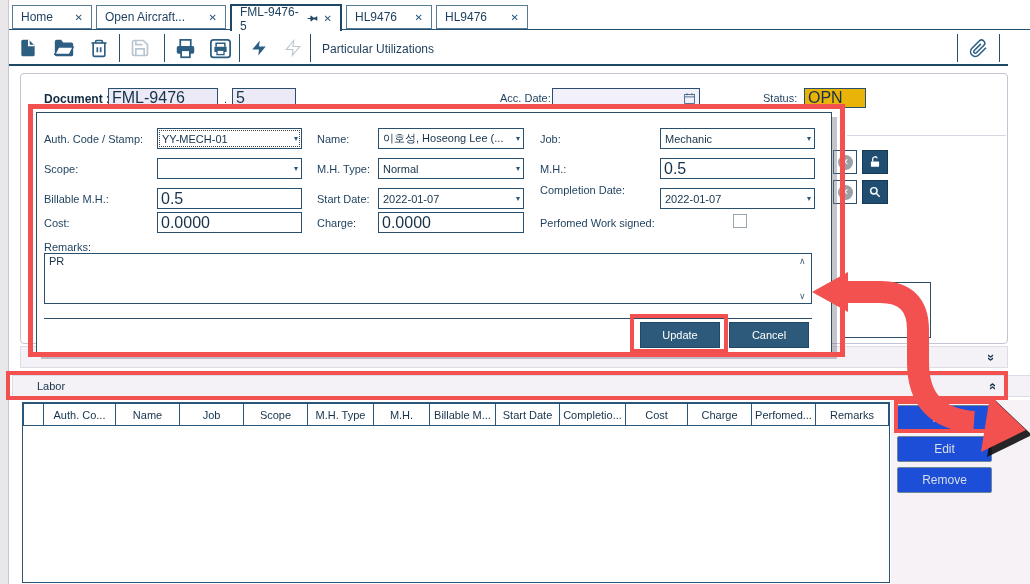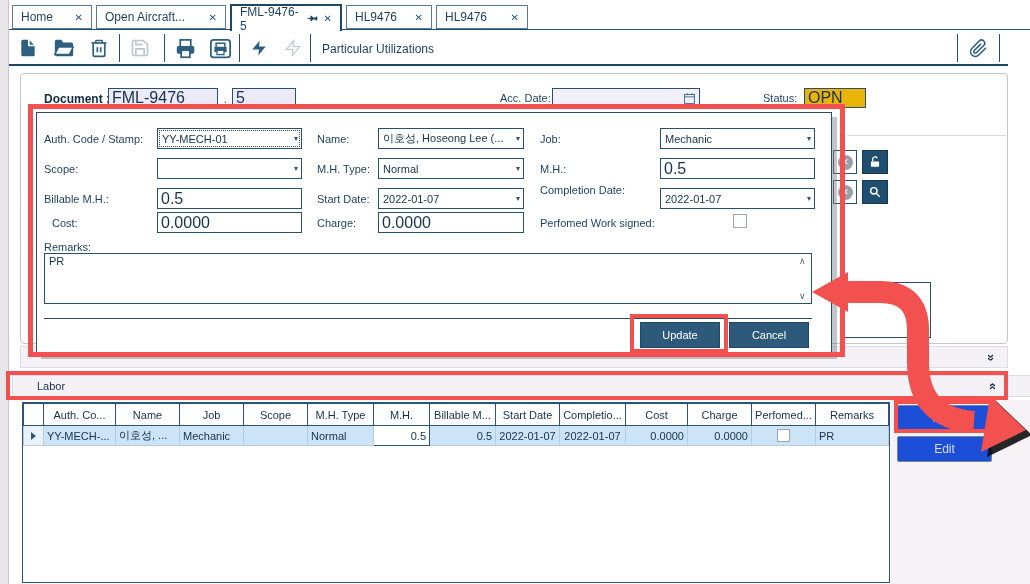--- a/index.html
+++ b/index.html
@@ -233,21 +233,21 @@
   <div class="combo" style="left:378px;top:188px;width:146px;height:21px;z-index:11;">
     <span class="cval">2022-01-07</span>
     <span class="carr">▾</span>
   </div>
   <div class="lbl" style="left:540px;top:184px;z-index:11;">Completion Date:</div>
   <div class="combo" style="left:660px;top:188px;width:155px;height:21px;z-index:11;">
     <span class="cval">2022-01-07</span>
     <span class="carr">▾</span>
   </div>
 
-  <div class="lbl" style="left:52px;top:217px;z-index:11;">Cost:</div>
+  <div class="lbl" style="left:44px;top:217px;z-index:11;">Cost:</div>
   <input class="tin" style="left: 157px; top: 212px; width: 145px; height: 21px; z-index: 11;" value="0.0000">
   <div class="lbl" style="left:317px;top:217px;z-index:11;">Charge:</div>
   <input class="tin" style="left: 378px; top: 212px; width: 146px; height: 21px; z-index: 11;" value="0.0000">
   <div class="lbl" style="left:540px;top:217px;z-index:11;">Perfomed Work signed:</div>
   <div class="cb abs" style="left:733px;top:214px;z-index:11;"></div>
 
   <div class="lbl" style="left:44px;top:241px;z-index:11;">Remarks:</div>
   <textarea class="rem" style="left: 44px; top: 253px; width: 768px; height: 51px; z-index: 11;">PR</textarea>
   <span class="scr abs" style="left:799px;top:257px;z-index:12;">∧</span>
   <span class="scr abs" style="left:799px;top:292px;z-index:12;">∨</span>
@@ -260,20 +260,21 @@
   <span class="chev rot-down" style="left:988px;top:351px;">»</span>
 
   <div class="band" style="left:12px;top:375px;width:1020px;height:22px;padding-left:24px;">
     <span>Labor</span>
   </div>
   <span class="chev rot-up" style="left:988px;top:380px;">»</span>
 
   <div class="abs" style="left:891px;top:400px;width:139px;height:184px;background:#f6f2f6;"></div>
   <div class="sbtn" style="left:897px;top:405px;">New</div>
   <div class="sbtn" style="left:897px;top:436px;">Edit</div>
+  <div class="sbtn" style="left:897px;top:467px;">Remove</div>
 
   <div class="abs" style="left:22px;top:402px;width:868px;height:181px;border:1px solid #2a567a;background:#fff;">
     <table class="grid">
       <colgroup>
         <col style="width:20px">
           <col style="width:72px">
           <col style="width:64px">
           <col style="width:64px">
         <col style="width:64px">
           <col style="width:66px">
@@ -296,40 +297,20 @@
         <th>M.H. Type</th>
         <th>M.H.</th>
         <th>Billable M...</th>
         <th>Start Date</th>
         <th>Completio...</th>
         <th>Cost</th>
         <th>Charge</th>
         <th>Perfomed...</th>
         <th>Remarks</th>
       </tr>
-      <tr>
-        <td style="background:#e9f2fb;text-align:center;padding:0;">
-          <span style="display:inline-block;width:0;height:0;border-left:5px solid #2a567a;border-top:4px solid transparent;border-bottom:4px solid transparent;"></span>
-        </td>
-        <td>YY-MECH-...</td>
-        <td>이호성, ...</td>
-        <td>Mechanic</td>
-        <td></td>
-        <td>Normal</td>
-        <td class="num editcell">0.5</td>
-        <td class="num">0.5</td>
-        <td class="ctr">2022-01-07</td>
-        <td class="ctr">2022-01-07</td>
-        <td class="num">0.0000</td>
-        <td class="num">0.0000</td>
-        <td class="ctr" style="text-align:center;">
-          <span class="cb" style="display:inline-block;width:13px;height:13px;vertical-align:middle;"></span>
-        </td>
-        <td>PR</td>
-      </tr>
     </tbody>
       </table>
   </div>
 
   <div class="redbox" style="left:28px;top:104px;width:817px;height:253px;border-width:5px;"></div>
   <div class="redbox" style="left:630px;top:314px;width:98px;height:39px;"></div>
   <div class="redbox" style="left:6px;top:371px;width:1002px;height:29px;"></div>
   <div class="redbox" style="left:894px;top:400px;width:102px;height:33px;"></div>
 
   <svg class="abs" style="left:0;top:0;width:1030px;height:584px;z-index:60;pointer-events:none;" viewBox="0 0 1030 584">

